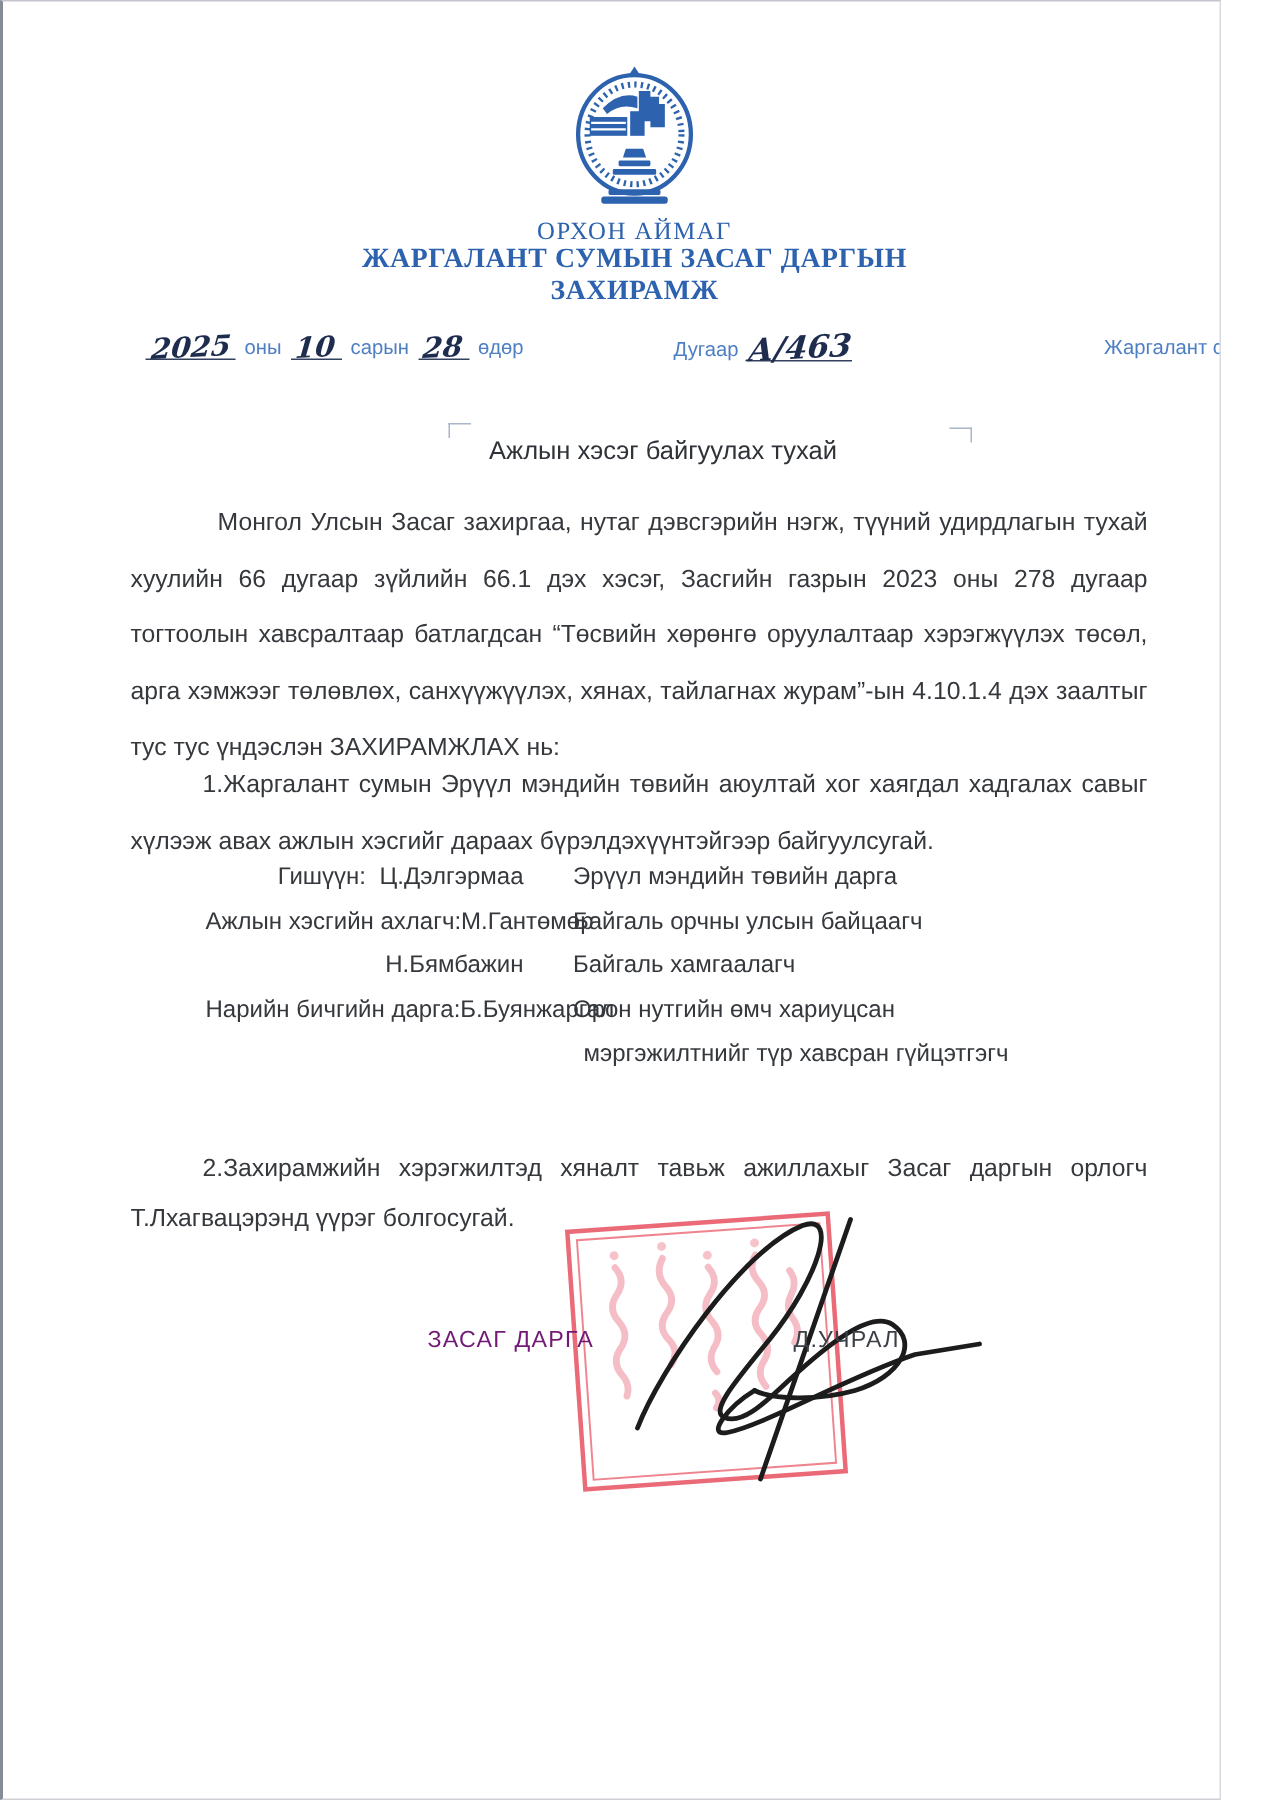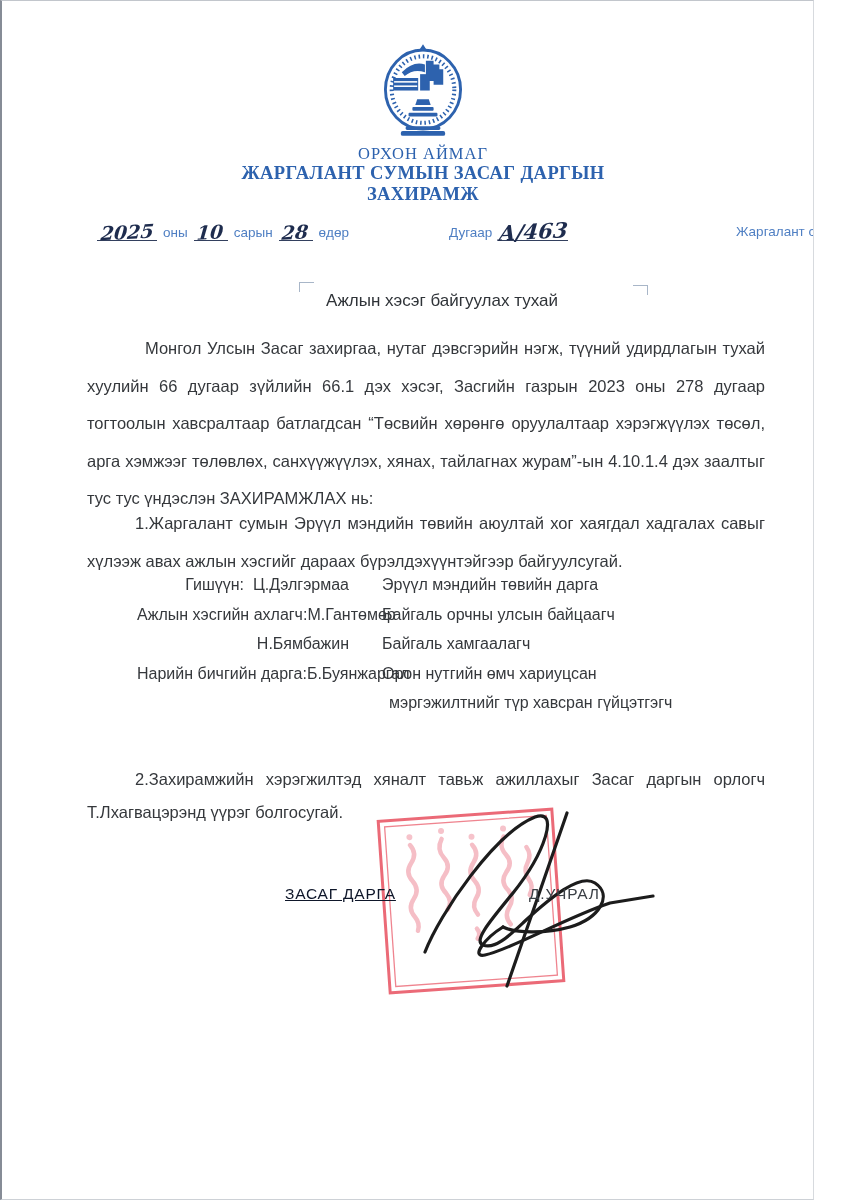--- a/index.html
+++ b/index.html
@@ -39,21 +39,21 @@
   .clause2{top:738px;line-height:33px;text-indent:48px;margin-top:24px;}
   
   .members{position:absolute;left:85px;top:570px;width:678px;font-size:16px;color:#35383c;}
   .mrow{position:relative;height:29.5px;padding-top:5px;box-sizing:border-box;}
   .mleft{position:absolute;left:50px;width:212px;white-space:nowrap;}
   .mleft.alignr{text-align:right;}
   .mrole{position:absolute;left:295px;white-space:nowrap;}
   .mrole.shift{left:302px;}
   .m-gap{margin-left:9px;}
   
-  .sig-title{position:absolute;left:283px;top:884px;font-size:15.5px;letter-spacing:.8px;color:#0f172a;text-decoration:underline;}
+  .sig-title{position:absolute;left:283px;top:884px;font-size:15.5px;letter-spacing:.8px;color:#701a75;}
   .sig-name{position:absolute;left:527px;top:884px;font-size:15.5px;letter-spacing:.8px;color:#3b4046;}
   .stamp{position:absolute;left:378px;top:810px;transform:rotate(-4deg);}
   .signature{position:absolute;left:383px;top:802px;}
   
   .registry{position:absolute;left:625px;top:1096px;font-family:"DejaVu Sans Mono",monospace;
     font-weight:bold;font-size:25px;letter-spacing:4px;color:#5b86cf;opacity:.82;
     text-shadow:0 0 1px rgba(91,134,207,.55);}
 </style>
 </head>
 <body>

